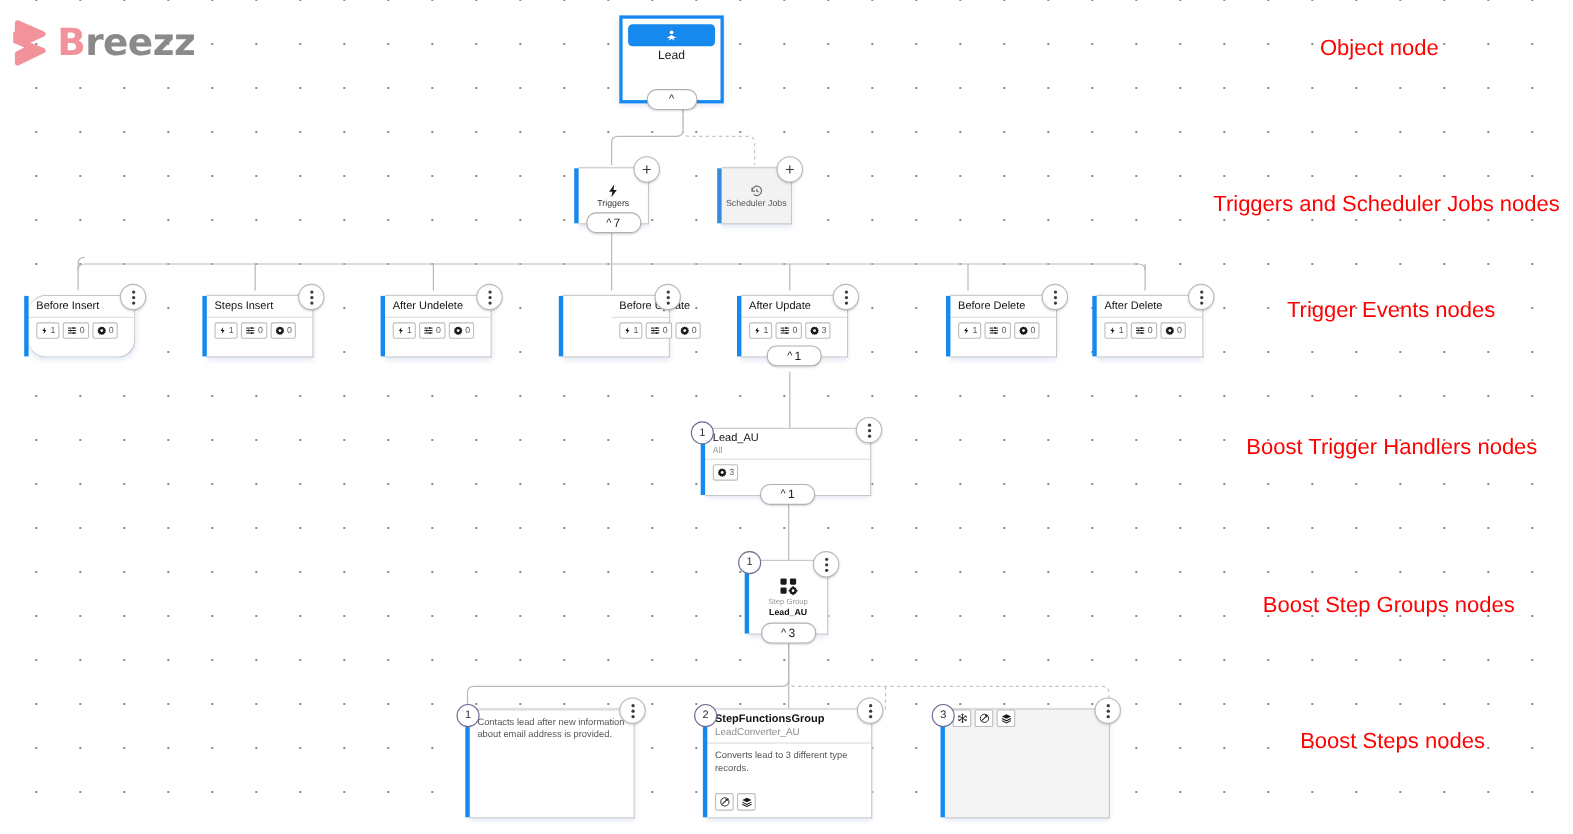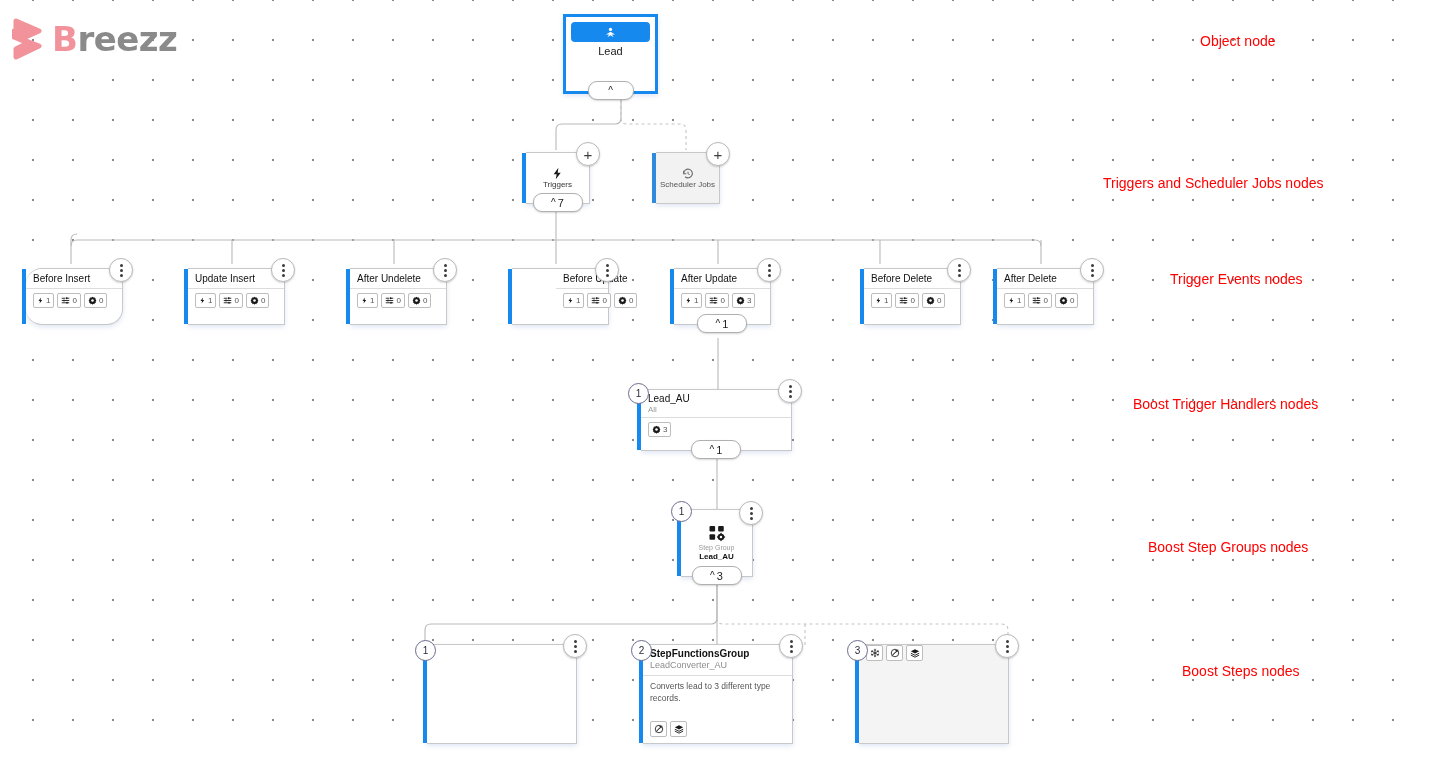--- a/index.html
+++ b/index.html
@@ -112,21 +112,21 @@
   .stepnode .sttype{font-size:10px;color:#111;font-weight:bold;line-height:1.2;}
   .stepnode .stname{font-size:9px;color:#8d8d8d;line-height:1.25;}
   .stepnode .stbody{border-top:1px solid #dcdcdc;padding:5px 7px 0 7px;flex:1;
         display:flex;flex-direction:column;}
   .stepnode .stdesc{font-size:8.5px;color:#555;line-height:1.35;}
   .stepnode .stfoot{display:flex;gap:3px;padding:0 0 6px 7px;}
   .iconbadge{width:15px;height:14px;border:1px solid #bdbdbd;border-radius:2px;background:#fff;
         display:flex;align-items:center;justify-content:center;}
 
   
-  .anno{position:absolute;color:#ff0000;font-size:14px;white-space:nowrap;
+  .anno{position:absolute;color:#ff0000;font-size:20px;white-space:nowrap;
         font-family:"Liberation Sans", sans-serif;}
 </style>
 </head>
 <body>
 
 <div id="canvas"></div>
 
 <div id="logo">
   <svg class="mark" viewBox="0 0 34 42">
     <path d="M4 3 L27 13 L9 21 L27 28 L4 39 L4 31 L16 25 L2 19 L2 13 L16 8 L4 10 Z" fill="#f2929b" stroke="#f2929b" stroke-width="5" stroke-linejoin="round" stroke-linecap="round"></path>
@@ -233,21 +233,21 @@
   </div>
   <div class="kebab" style="right:-11px;top:-11px;">
       <i></i>
       <i></i>
       <i></i>
     </div>
 </div>
 
 <div class="node evnode" style="left:188px;top:268px;">
   <div class="railbar"></div>
-  <div class="evtitle">Update Insert</div>
+  <div class="evtitle">Steps Insert</div>
   <div class="badges">
     <span class="badge">
         <svg width="7" height="9" viewBox="0 0 24 24">
           <path d="M13.6 1.5 L5 13.6 h5.4 l-1.6 9 L18 10.4 h-5.6 z" fill="#1a1a1a"></path>
         </svg>
         <span>1</span>
       </span>
     <span class="badge">
         <svg width="9" height="9" viewBox="0 0 24 24">
           <path d="M2 6 h9 M13 6 h9 M2 12 h5 M9 12 h13 M2 18 h13 M17 18 h5" stroke="#1a1a1a" stroke-width="2.4" fill="none"></path>
@@ -499,20 +499,23 @@
     </div>
   <div class="pill" style="left:50%;transform:translateX(-50%);bottom:-9px;">
     <span class="chev">^</span>
       <span>3</span>
   </div>
 </div>
 
 <div class="node stepnode" style="left:427px;top:644px;">
   <div class="railbar"></div>
   <div class="ordercirc" style="left:-12px;top:-5px;">1</div>
+  <div class="stbody">
+    <div class="stdesc">Contacts lead after new information about email address is provided.</div>
+  </div>
   <div class="stfoot"></div>
   <div class="kebab" style="right:-11px;top:-11px;">
       <i></i>
       <i></i>
       <i></i>
     </div>
 </div>
 
 <div class="node stepnode" style="left:643px;top:644px;">
   <div class="railbar"></div>

